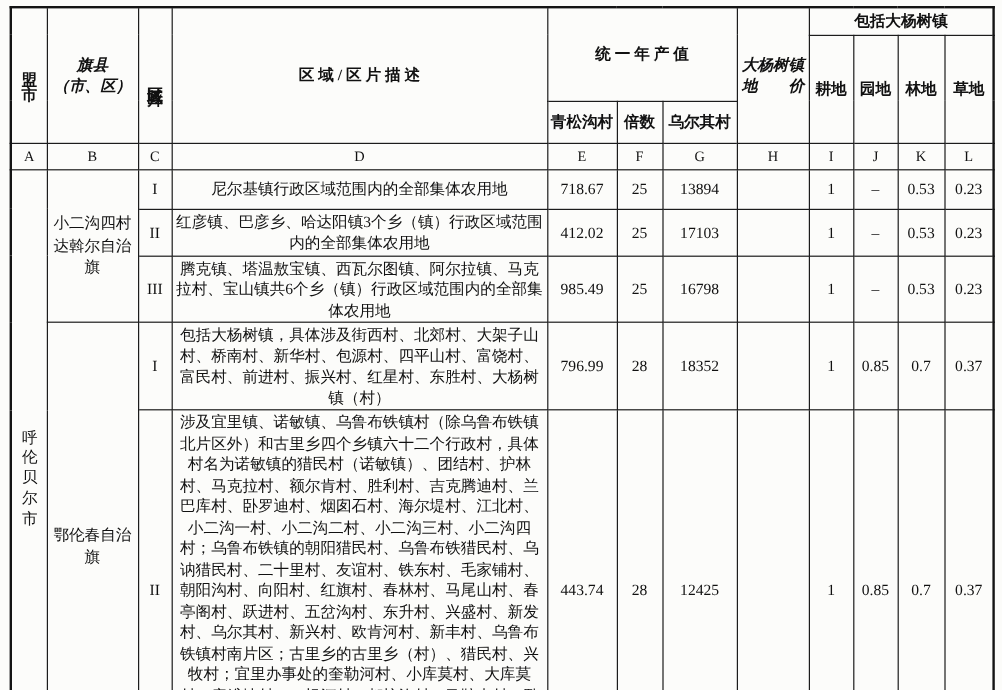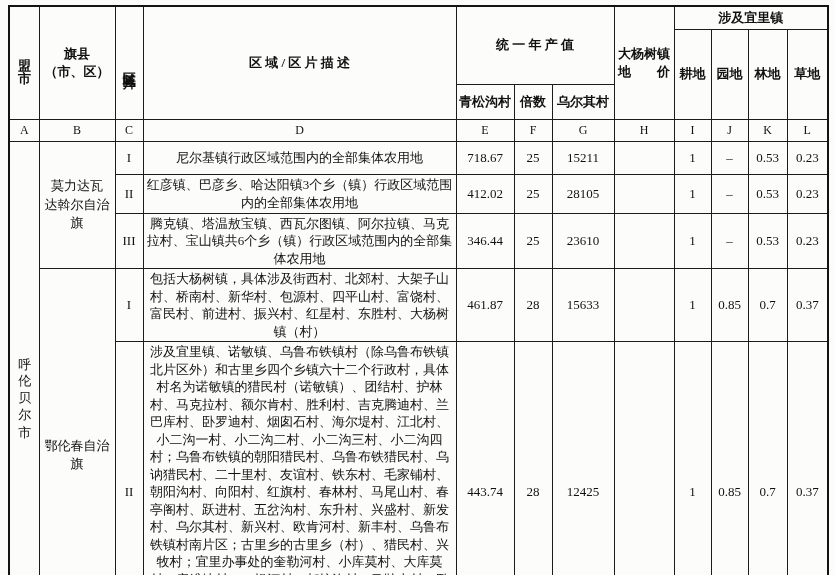--- a/index.html
+++ b/index.html
@@ -31,21 +31,21 @@
     font-size: 13px;
     overflow: hidden;
   }
   
   td.hd {
     font-family: "Liberation Sans", "DejaVu Sans", sans-serif;
     font-weight: bold;
     font-size: 13px;
     line-height: 1.35;
   }
-  .pre { white-space: pre-line; }
+  .pre { white-space: pre-line; font-style: italic; }
   
   .vt {
     display: inline-block;
     writing-mode: vertical-rl;
     text-orientation: upright;
   }
   .vt-city   { letter-spacing: 1.30em; font-size: 13px; }
   .vt-meng   { letter-spacing: 0.85em; }
   .vt-zonecol{ letter-spacing: 0.10em; }
   
@@ -100,21 +100,21 @@
     <tbody>
         <tr class="hr1">
       <td rowspan="3" class="hd"><span class="vt vt-meng">盟市</span></td>
       <td rowspan="3" class="hd pre">旗县
 （市、区）</td>
       <td rowspan="3" class="hd"><span class="vt vt-zonecol">区域区片</span></td>
       <td rowspan="3" class="hd">区 域 / 区 片 描 述</td>
       <td colspan="3" rowspan="2" class="hd">统 一 年 产 值</td>
       <td rowspan="3" class="hd pre">大杨树镇
 地　　价</td>
-      <td colspan="4" class="hd">涉及宜里镇</td>
+      <td colspan="4" class="hd">包括大杨树镇</td>
     </tr>
     <tr class="hr2">
       <td rowspan="2" class="hd">耕地</td>
       <td rowspan="2" class="hd">园地</td>
       <td rowspan="2" class="hd">林地</td>
       <td rowspan="2" class="hd">草地</td>
     </tr>
     <tr class="hr3">
       <td class="hd">青松沟村</td>
       <td class="hd">倍数</td>
@@ -131,67 +131,67 @@
       <td>G</td>
       <td>H</td>
       <td>I</td>
       <td>J</td>
       <td>K</td>
       <td>L</td>
     </tr>
 
     <tr class="r1">
       <td rowspan="5"><span class="vt vt-city">呼伦贝尔市</span></td>
-      <td rowspan="3" class="county">莫力达瓦
+      <td rowspan="3" class="county">小二沟四村
 达斡尔自治旗</td>
       <td class="zone">I</td>
       <td class="desc">尼尔基镇行政区域范围内的全部集体农用地</td>
       <td class="num">718.67</td>
       <td class="num">25</td>
-      <td class="num">15211</td>
+      <td class="num">13894</td>
       <td class="num"></td>
       <td class="num">1</td>
       <td class="num">–</td>
       <td class="num">0.53</td>
       <td class="num">0.23</td>
     </tr>
 
     <tr class="r2">
       <td class="zone">II</td>
       <td class="desc">红彦镇、巴彦乡、哈达阳镇3个乡（镇）行政区域范围内的全部集体农用地</td>
       <td class="num">412.02</td>
       <td class="num">25</td>
-      <td class="num">28105</td>
+      <td class="num">17103</td>
       <td class="num"></td>
       <td class="num">1</td>
       <td class="num">–</td>
       <td class="num">0.53</td>
       <td class="num">0.23</td>
     </tr>
 
     <tr class="r3">
       <td class="zone">III</td>
       <td class="desc">腾克镇、塔温敖宝镇、西瓦尔图镇、阿尔拉镇、马克拉村、宝山镇共6个乡（镇）行政区域范围内的全部集体农用地</td>
-      <td class="num">346.44</td>
+      <td class="num">985.49</td>
       <td class="num">25</td>
-      <td class="num">23610</td>
+      <td class="num">16798</td>
       <td class="num"></td>
       <td class="num">1</td>
       <td class="num">–</td>
       <td class="num">0.53</td>
       <td class="num">0.23</td>
     </tr>
 
     <tr class="r4">
       <td rowspan="2" class="county">鄂伦春自治旗</td>
       <td class="zone">I</td>
       <td class="desc">包括大杨树镇，具体涉及街西村、北郊村、大架子山村、桥南村、新华村、包源村、四平山村、富饶村、富民村、前进村、振兴村、红星村、东胜村、大杨树镇（村）</td>
-      <td class="num">461.87</td>
+      <td class="num">796.99</td>
       <td class="num">28</td>
-      <td class="num">15633</td>
+      <td class="num">18352</td>
       <td class="num"></td>
       <td class="num">1</td>
       <td class="num">0.85</td>
       <td class="num">0.7</td>
       <td class="num">0.37</td>
     </tr>
 
     <tr class="r5">
       <td class="zone">II</td>
       <td class="desc">涉及宜里镇、诺敏镇、乌鲁布铁镇村（除乌鲁布铁镇北片区外）和古里乡四个乡镇六十二个行政村，具体村名为诺敏镇的猎民村（诺敏镇）、团结村、护林村、马克拉村、额尔肯村、胜利村、吉克腾迪村、兰巴库村、卧罗迪村、烟囱石村、海尔堤村、江北村、小二沟一村、小二沟二村、小二沟三村、小二沟四村；乌鲁布铁镇的朝阳猎民村、乌鲁布铁猎民村、乌讷猎民村、二十里村、友谊村、铁东村、毛家铺村、朝阳沟村、向阳村、红旗村、春林村、马尾山村、春亭阁村、跃进村、五岔沟村、东升村、兴盛村、新发村、乌尔其村、新兴村、欧肯河村、新丰村、乌鲁布铁镇村南片区；古里乡的古里乡（村）、猎民村、兴牧村；宜里办事处的奎勒河村、小库莫村、大库莫村、库维地村、二根河村、都柿沟村、马鞍山村、卧北村、青松沟村、乃木河村、小二红村、渔场村、诺敏河村、团结村、十六栋房村、龙头村、扎西村、东升村、卧罗河村</td>

